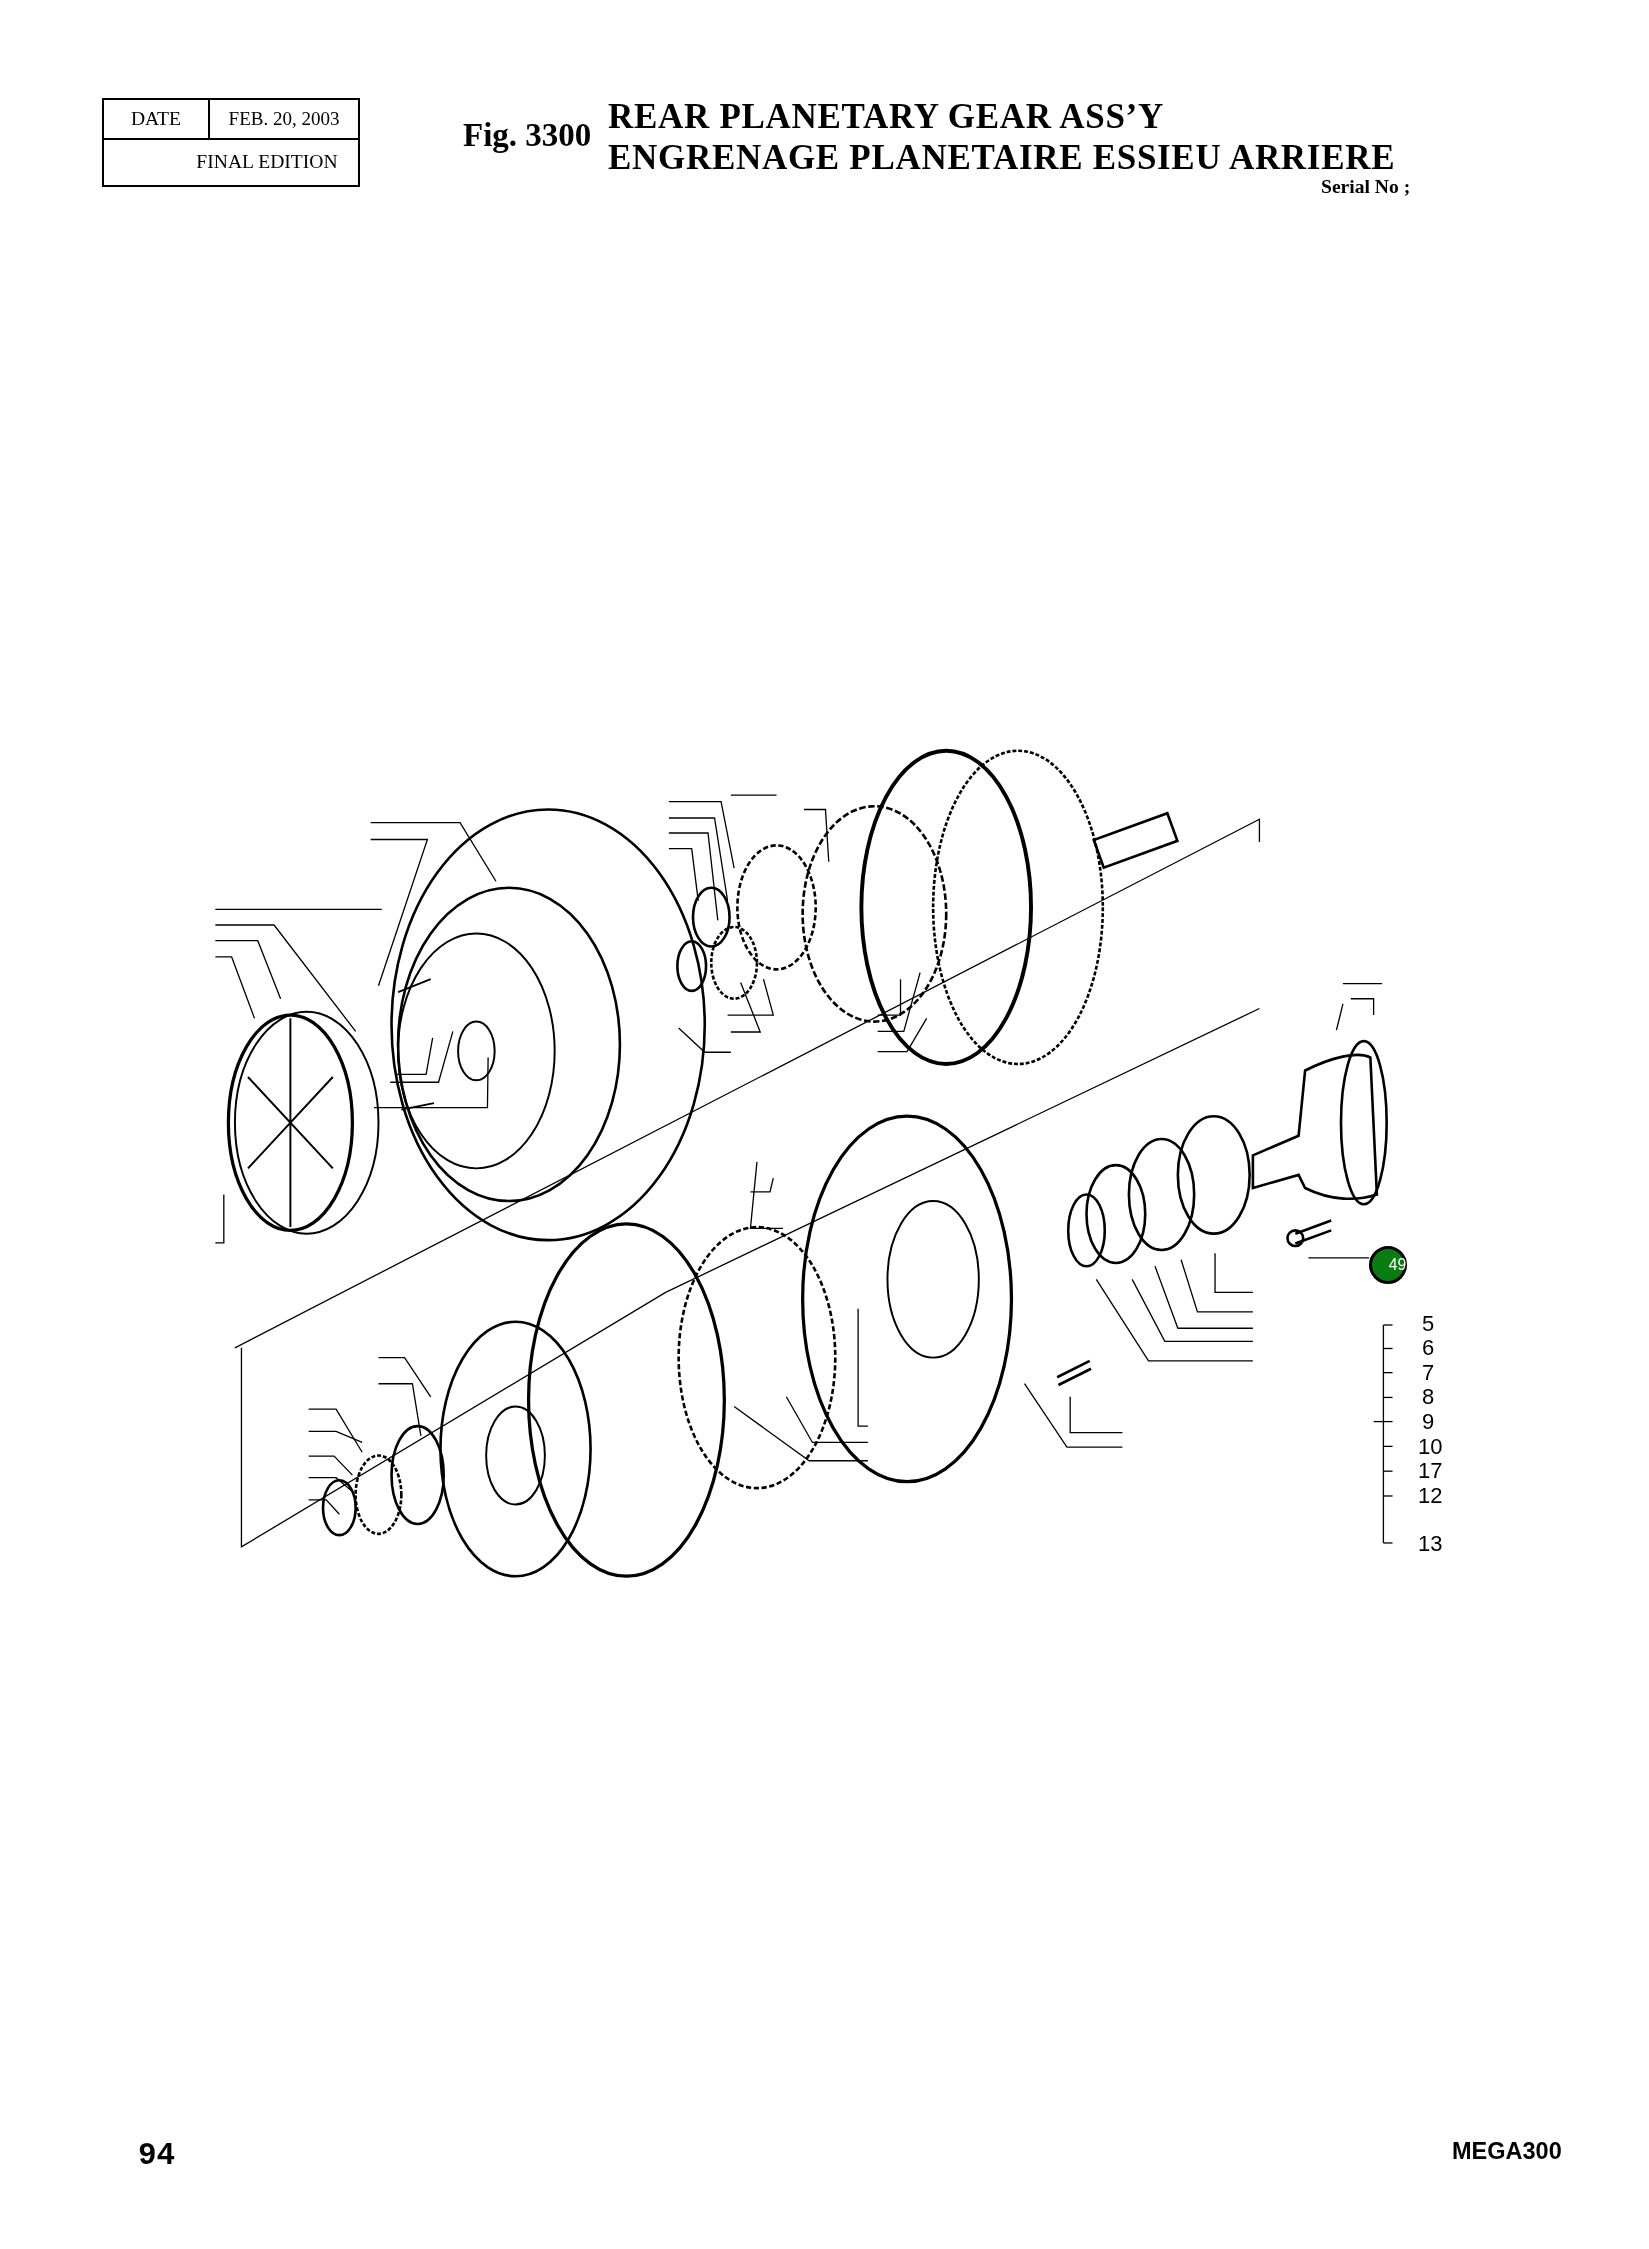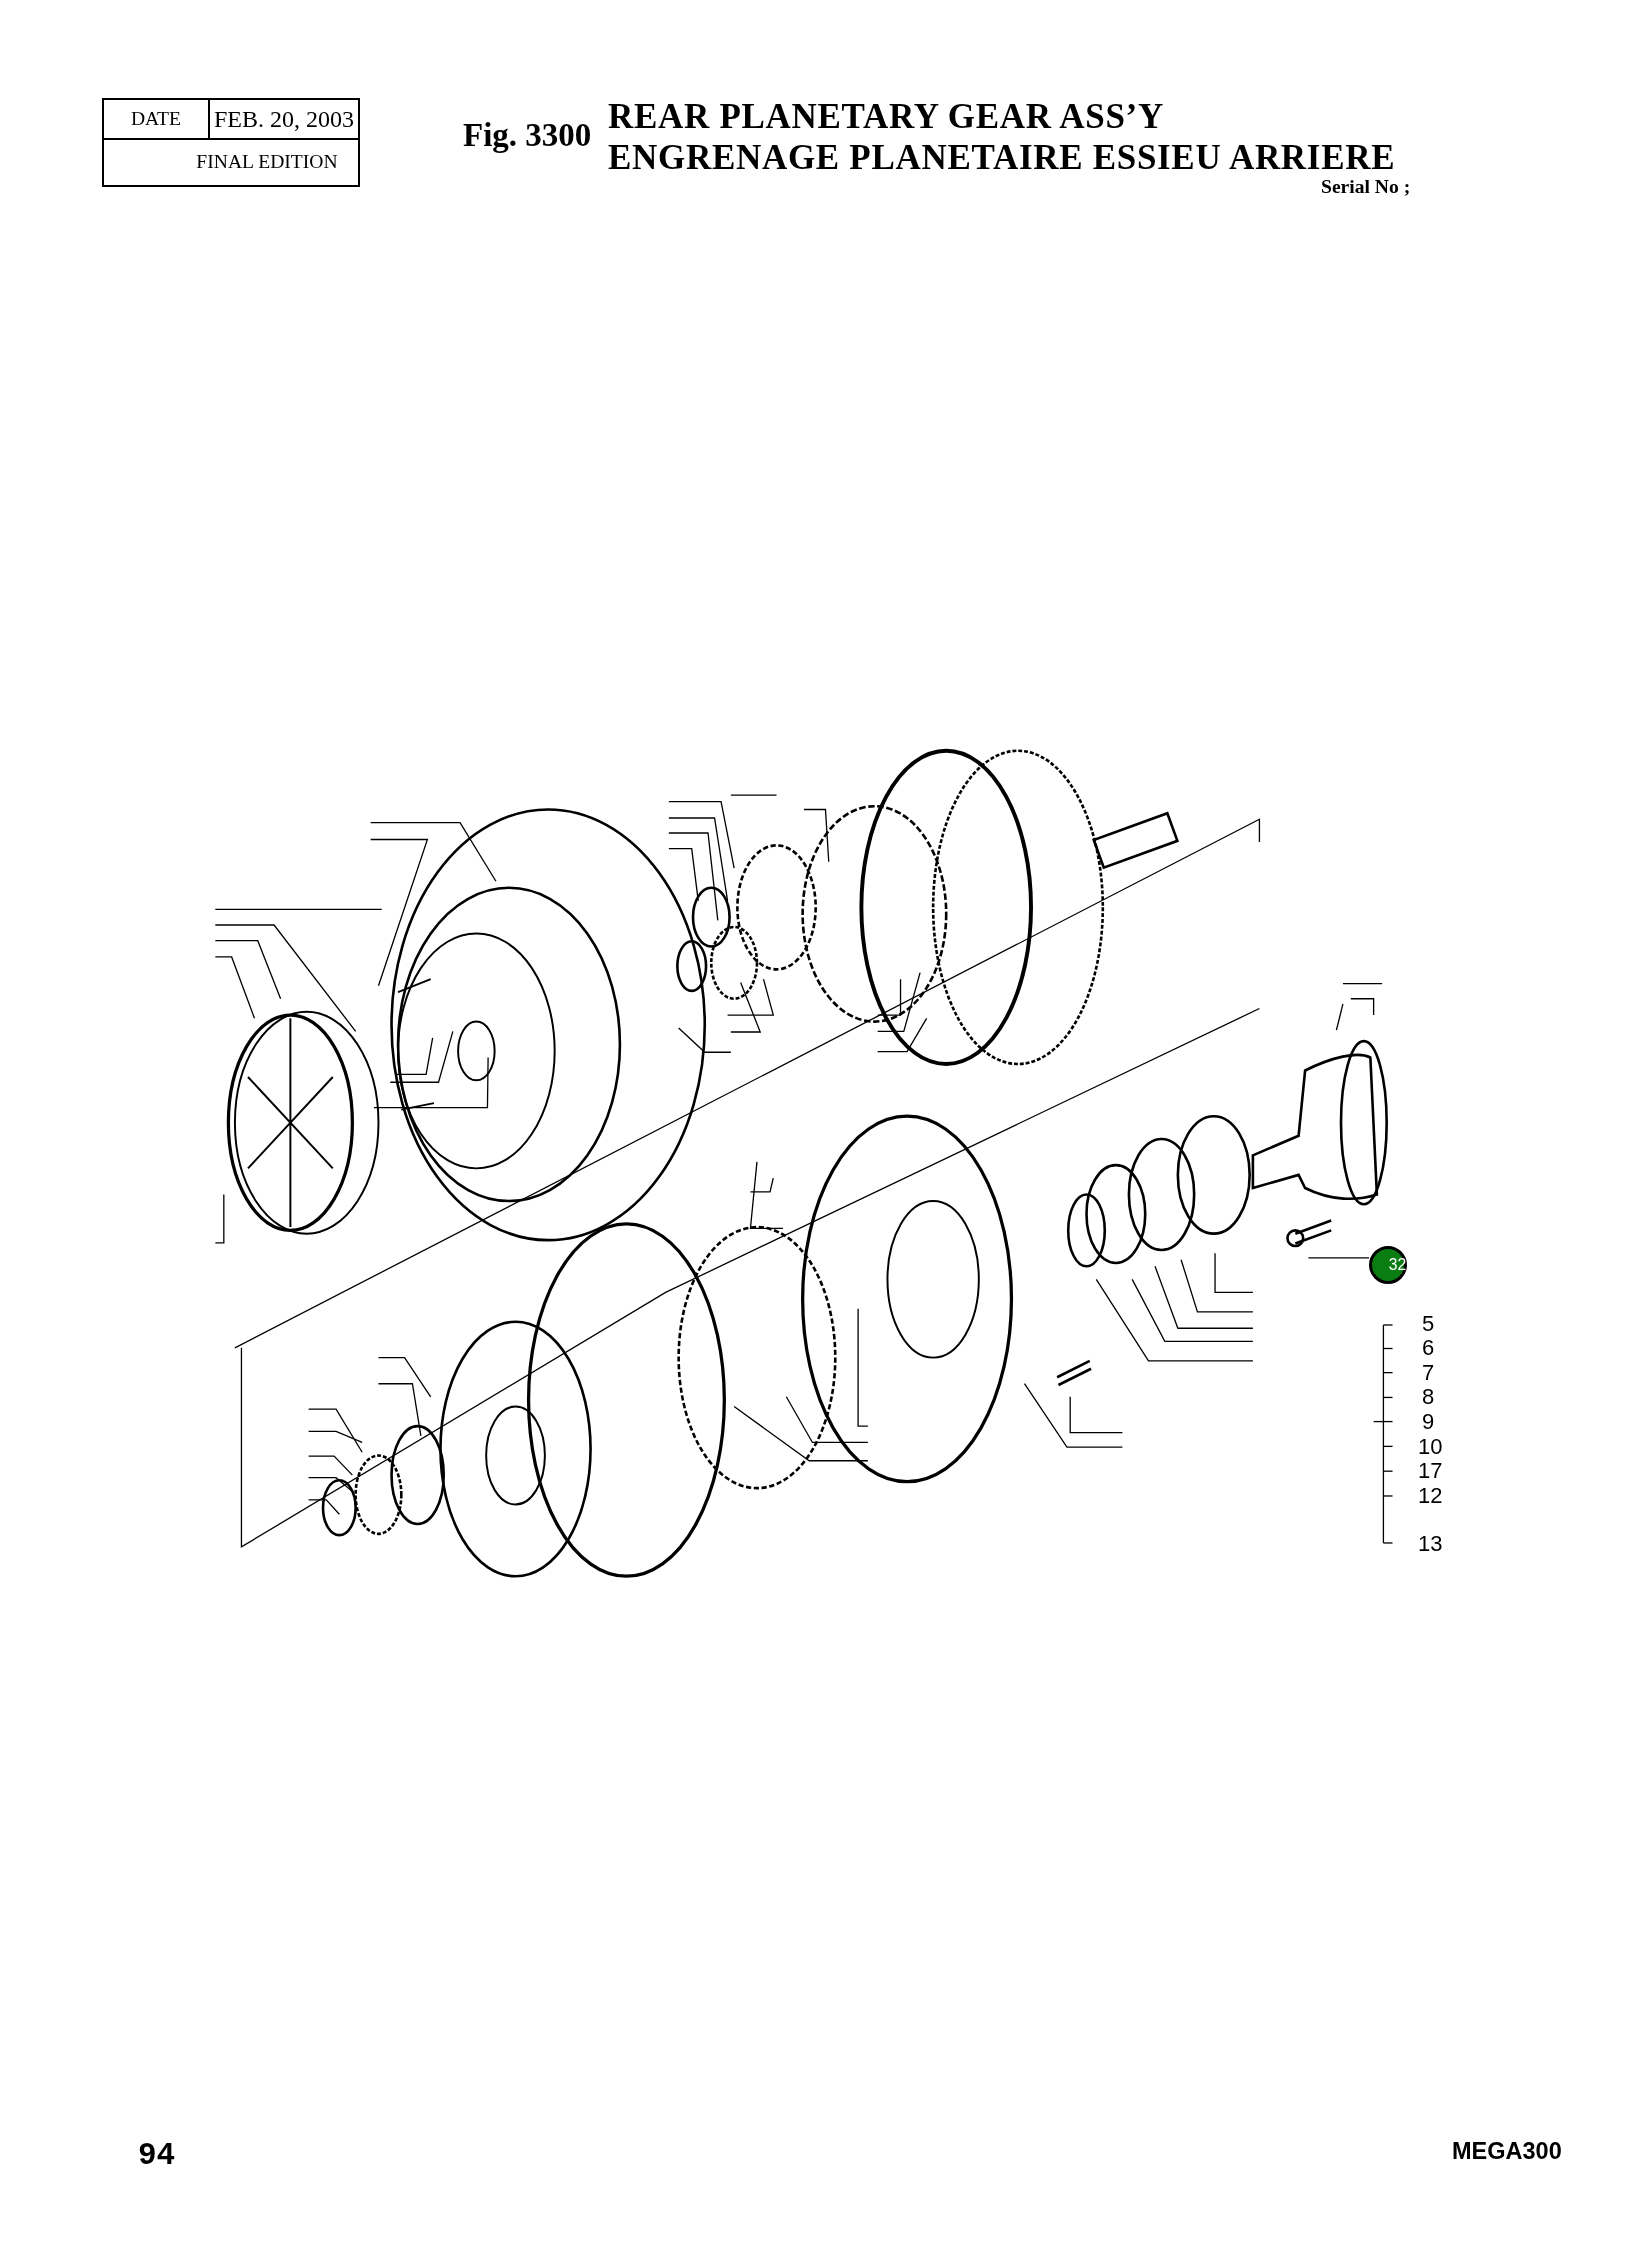--- a/index.html
+++ b/index.html
@@ -2,21 +2,21 @@
 <html style="font-size:10.4px"><head>
 <meta charset="utf-8">
 <style>
   html, body { margin:0; padding:0; background:#ffffff; }
   body { width:1649px; height:2250px; position:relative; overflow:hidden; font-family:"Liberation Serif", serif; color:#000; }
   .abs { position:absolute;padding-left:19px; }
   
   .datebox { left:102px; top:98px; width:258px; height:89px; border:2.6px solid #000; box-sizing:border-box; }
   .datebox .row1 { position:absolute; left:0; top:0; width:100%; height:38px; border-bottom:2px solid #000; display:flex; }
   .datebox .c1 { width:104px; border-right:2px solid #000; display:flex; align-items:center; justify-content:center; font-size:19.6px; }
-  .datebox .c2 { flex:1; display:flex; align-items:center; justify-content:center; font-size:24px; }
+  .datebox .c2 { flex:1; display:flex; align-items:center; justify-content:center; font-size:19px; }
   .datebox .row2 { position:absolute; left:0; top:40px; width:100%; height:44px; display:flex; align-items:center; justify-content:center; font-size:19.6px;margin-left:36px; }
   .fig { left:444px; top:117px; font-size:33px; font-weight:bold; }
   .title1 { left:589px; top:97px; font-size:35px; font-weight:bold; letter-spacing:0.7px; }
   .title2 { left:589px; top:138px; font-size:35px; font-weight:bold; letter-spacing:0.7px; }
   .serial { left:1302px; top:176px; font-size:19.6px; font-weight:bold; }
   .footer-left { left:119px; top:2138px; font-family:Liberation Mono, monospace; font-weight:bold; font-size:31px; }
   .footer-right { left:1433px; top:2138px; font-family:"Liberation Sans", sans-serif; font-weight:bold; font-size:23.5px; }
   .badge { left:1369px; top:1246px; width:38px; height:38px; border-radius:50%; background:#0a7d12; border:3.3px solid #000; box-sizing:border-box; display:flex; align-items:center; justify-content:center; color:#ffffff; font-family:"Liberation Sans", sans-serif; font-size:15.7px; }
   .refnum { font-family:"Liberation Sans", sans-serif; font-size:22px; line-height:22px; }
   svg.drawing { position:absolute; left:0; top:0; }
@@ -143,21 +143,21 @@
     <path d="M2120 2103 L2134 2103"></path>
     <path d="M2120 2141 L2134 2141"></path>
     <path d="M2105 2178 L2134 2178"></path>
     <path d="M2120 2216 L2134 2216"></path>
     <path d="M2120 2254 L2134 2254"></path>
     <path d="M2120 2292 L2134 2292"></path>
     <path d="M2120 2364 L2134 2364"></path>
   </g>
 </svg>
 
-<div class="abs badge">32</div>
+<div class="abs badge">49</div>
 
 <div class="abs refnum" style="left:1403px; top:1313px;">5</div>
 <div class="abs refnum" style="left:1403px; top:1337px;">6</div>
 <div class="abs refnum" style="left:1403px; top:1362px;">7</div>
 <div class="abs refnum" style="left:1403px; top:1386px;">8</div>
 <div class="abs refnum" style="left:1403px; top:1411px;">9</div>
 <div class="abs refnum" style="left:1399px; top:1436px;">10</div>
 <div class="abs refnum" style="left:1399px; top:1460px;">17</div>
 <div class="abs refnum" style="left:1399px; top:1485px;">12</div>
 <div class="abs refnum" style="left:1399px; top:1533px;">13</div>

